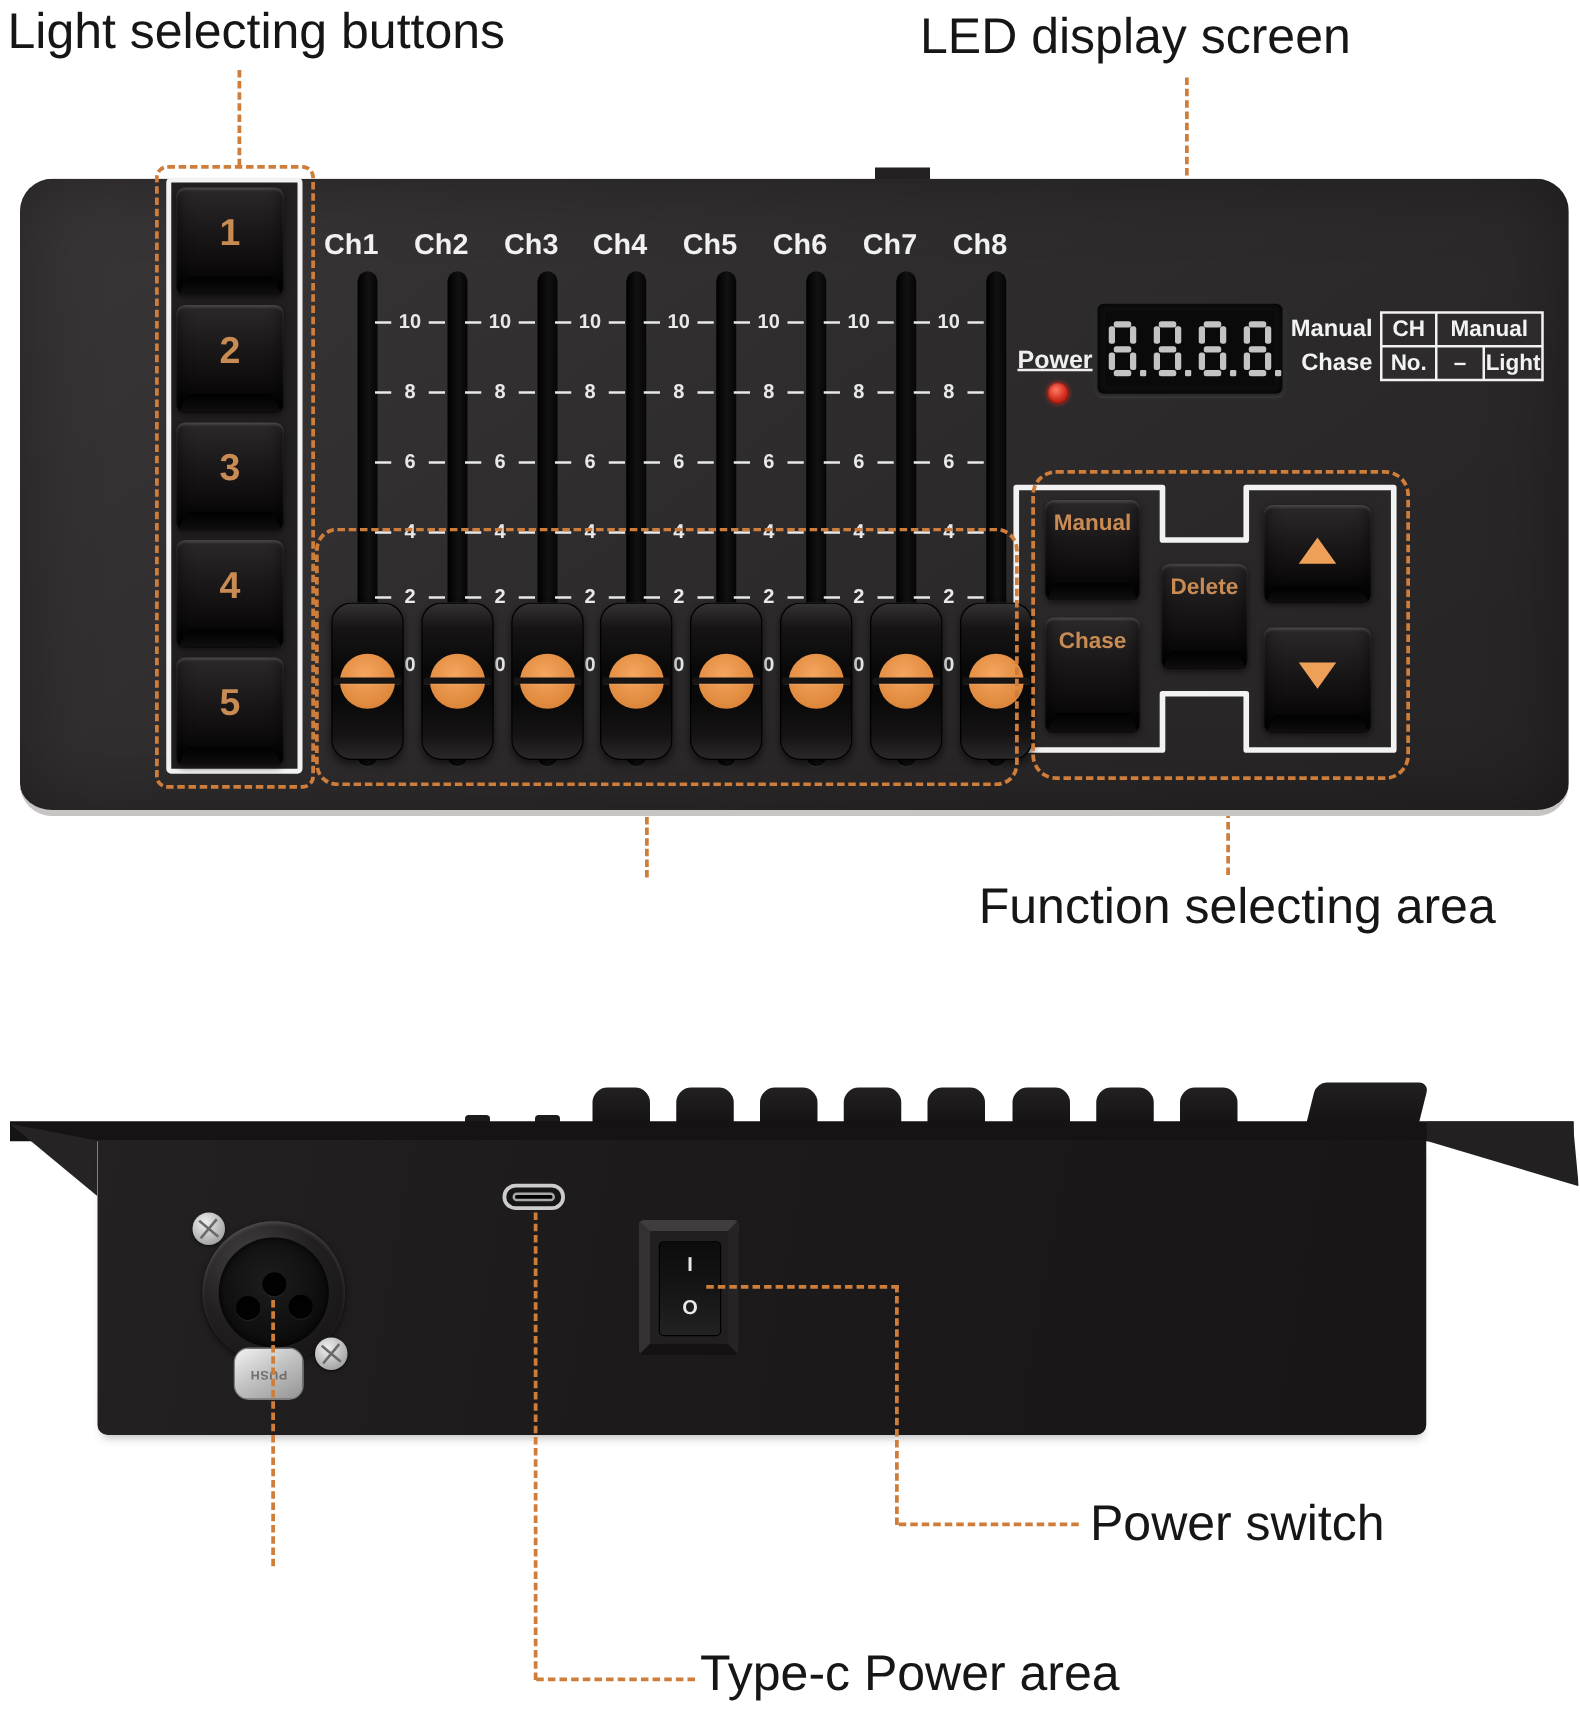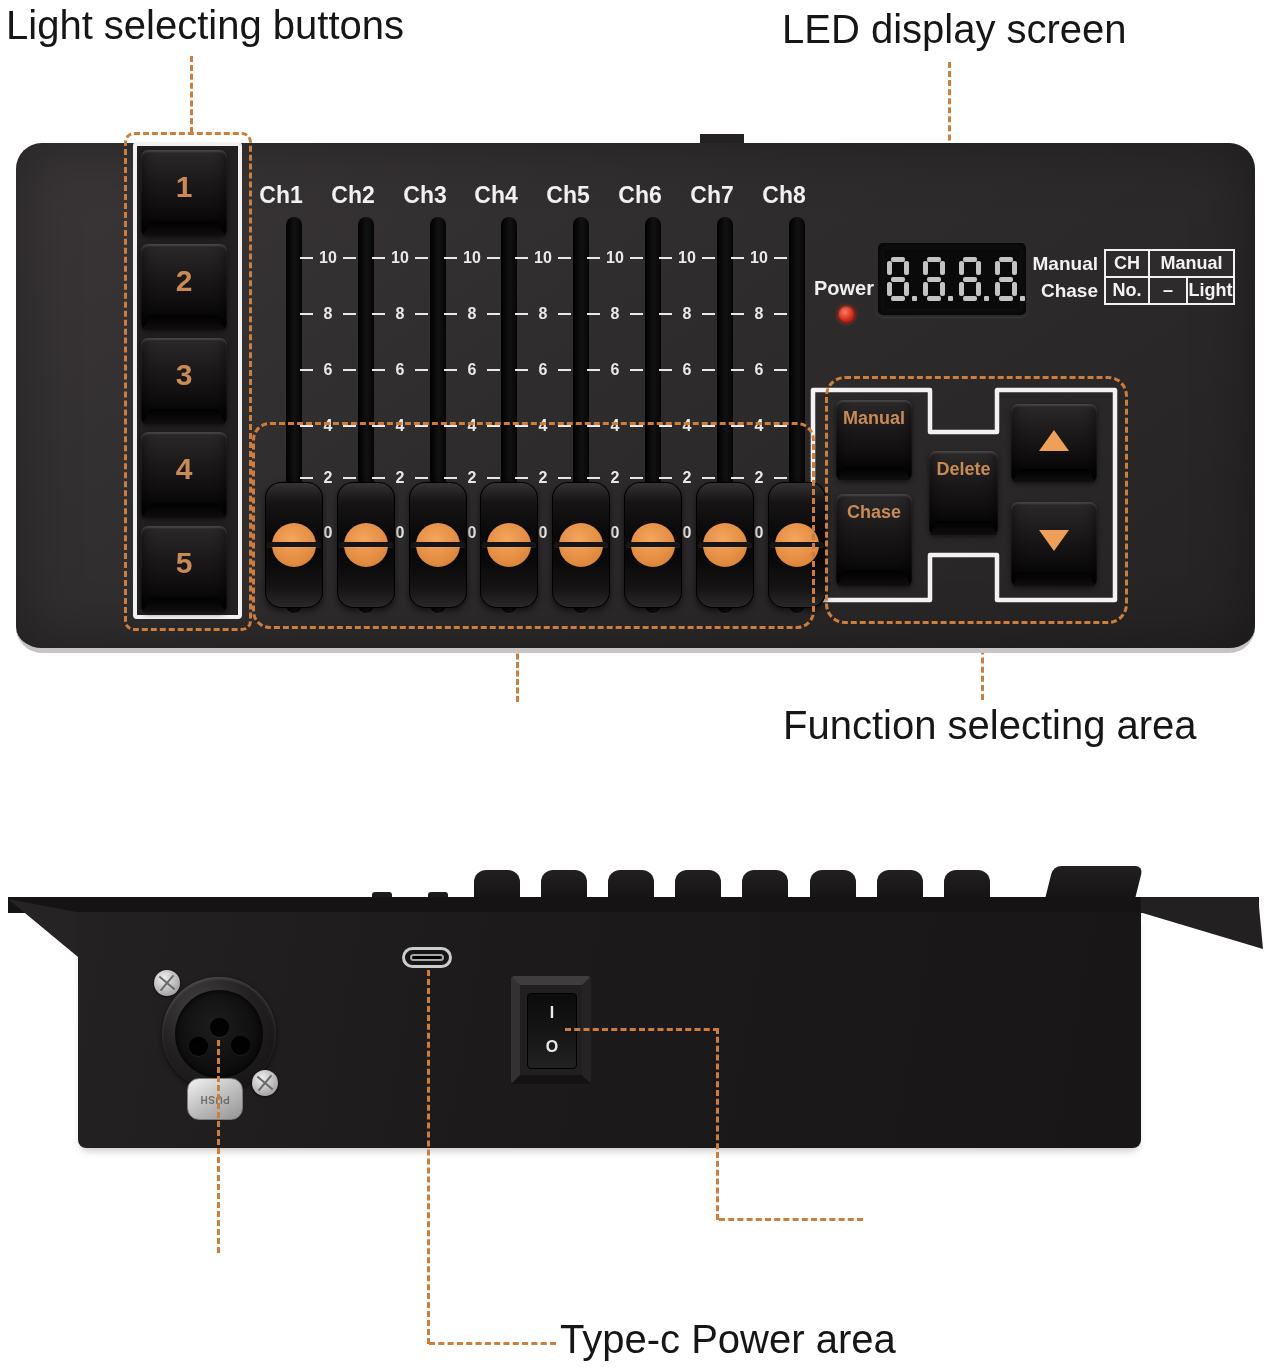--- a/index.html
+++ b/index.html
@@ -43,21 +43,21 @@
   .mark .dash{width:13px;height:2px;background:#e9e9e9;}
   .mark .mnum{color:#e9e9e9;font-size:16px;font-weight:bold;line-height:18px;}
   .knob{position:absolute;width:58px;height:126px;border-radius:16px;z-index:4;
         background:linear-gradient(180deg,#363334 0%,#161414 16%,#0a0909 42%,#0a0909 62%,#151314 84%,#2c292a 100%);
         box-shadow:0 3px 7px rgba(0,0,0,.6),inset 0 0 0 1px #000;}
   .knob-circle{position:absolute;left:50%;top:50%;width:44px;height:44px;margin:-22px 0 0 -22px;border-radius:50%;
         background:radial-gradient(circle at 45% 38%,#f5a65f 0%,#e08a3e 65%,#ca772f 100%);}
   .knob-line{position:absolute;left:2px;right:2px;top:50%;height:5px;margin-top:-3px;background:#171415;
         border-radius:2px;box-shadow:0 1px 0 rgba(255,255,255,.09);z-index:2;}
 
-  #power-label{position:absolute;left:814px;top:277px;width:100px;color:#efefef;font-size:20px;font-weight:bold;z-index:2;}
+  #power-label{position:absolute;left:814px;top:277px;width:100px;color:#efefef;font-size:20px;font-weight:bold;z-index:2;text-decoration:underline;}
   #power-led{position:absolute;left:838px;top:306px;width:17px;height:17px;border-radius:50%;z-index:2;
         background:radial-gradient(circle at 40% 35%,#ff7a60 0%,#d02a1c 55%,#8c1710 100%);
         box-shadow:0 0 4px rgba(255,60,40,.7),inset 0 0 2px #600;}
 
   #led-bezel{position:absolute;left:876px;top:241px;width:148px;height:72px;border-radius:7px;z-index:2;
         background:#101010;border:2px solid #2c2b2b;box-shadow:inset 0 0 8px #000,0 1px 2px rgba(255,255,255,.08);}
   #led-screen{position:absolute;left:6px;top:6px;right:6px;bottom:6px;background:#0a0a0a;border-radius:3px;
         display:flex;align-items:center;justify-content:center;gap:14px;}
   .digit{position:relative;width:22px;height:44px;}
   .sg{position:absolute;background:#d4d4d4;opacity:.92;border-radius:2px;}
@@ -131,21 +131,21 @@
         font-size:16px;font-weight:bold;}
   #switch-rocker .sw-off{position:absolute;left:0;width:100%;top:44px;text-align:center;color:#e9e9e9;
         font-size:16px;font-weight:bold;}
 </style>
 </head>
 <body>
 
 <div id="canvas">
 
   <div class="ann" style="left:6px;top:4px;">Light selecting buttons</div>
-  <div class="ann" style="left:782px;top:8px;">LED display screen</div>
+  <div class="ann" style="left:736px;top:8px;">LED display screen</div>
   <div class="vline" style="left:190px;top:56px;height:77px;"></div>
   <div class="vline" style="left:948px;top:62px;height:178px;"></div>
 
   <div id="top-tab"></div>
   <div id="panel"></div>
 
   <div class="white-box" style="left:133px;top:142px;width:101px;height:469px;"></div>
   <div id="light-buttons">
       <div class="keycap" style="left: 141px; top: 150px; width: 86px; height: 86px;">
         <div class="skirt"></div>
@@ -563,14 +563,15 @@
     </div>
   </div>
 
   <div class="vline" style="left:217px;top:1040px;height:213px;z-index:7;"></div>
   <div class="vline" style="left:427px;top:970px;height:374px;z-index:7;"></div>
   <div class="hline" style="left:429px;top:1342px;width:127px;z-index:7;"></div>
   <div class="hline" style="left:565px;top:1028px;width:154px;z-index:7;"></div>
   <div class="vline" style="left:716px;top:1028px;height:192px;z-index:7;"></div>
   <div class="hline" style="left:719px;top:1218px;width:144px;z-index:7;"></div>
 
+  <div class="ann" style="left:872px;top:1198px;">Power switch</div>
   <div class="ann" style="left:560px;top:1318px;">Type-c Power area</div>
 </div>
 
 </body></html>

